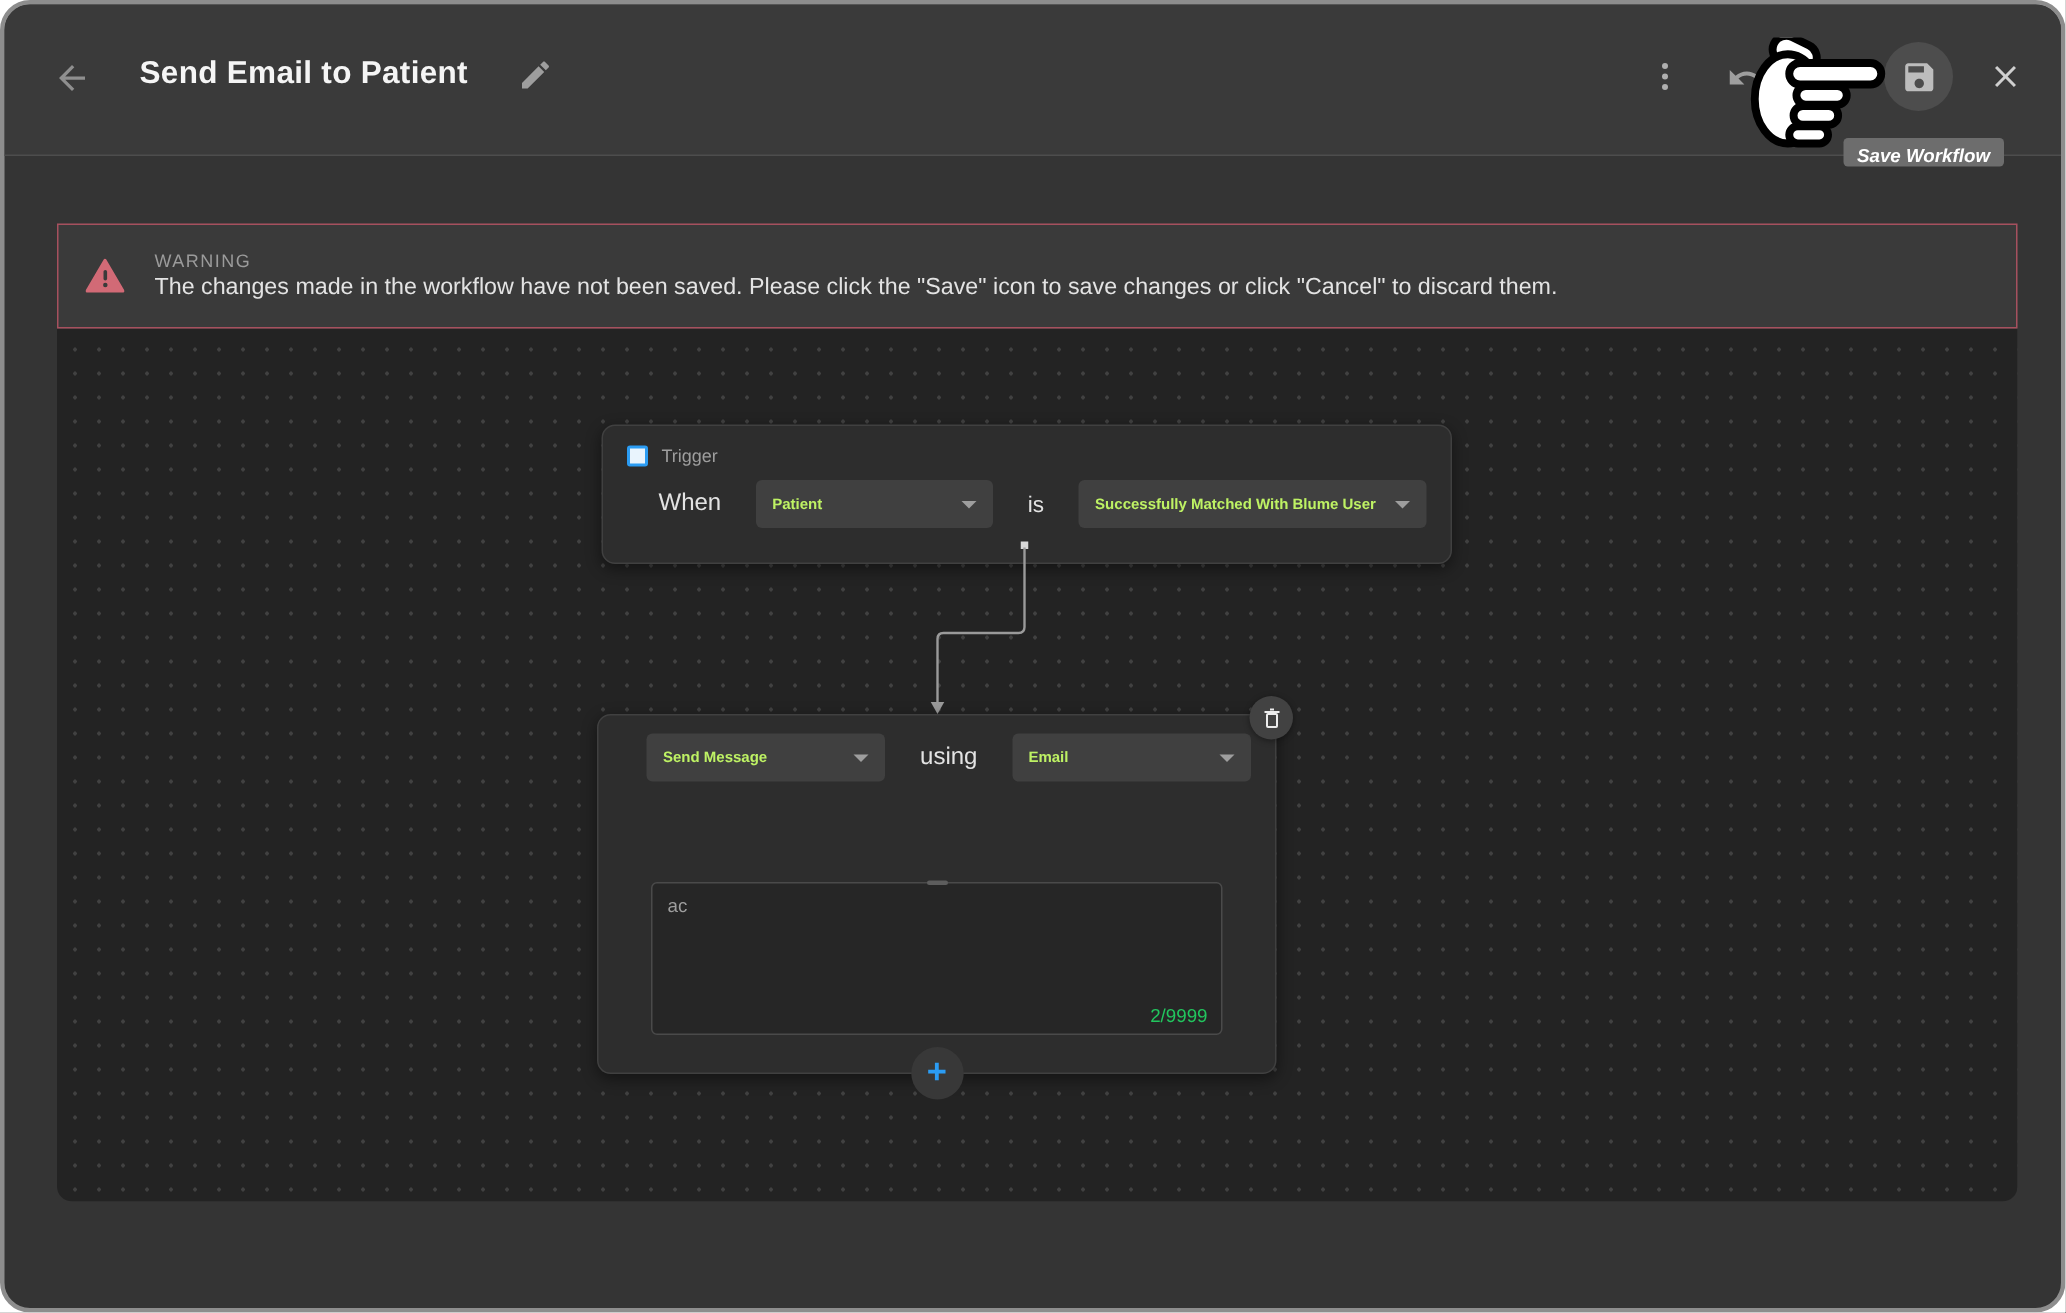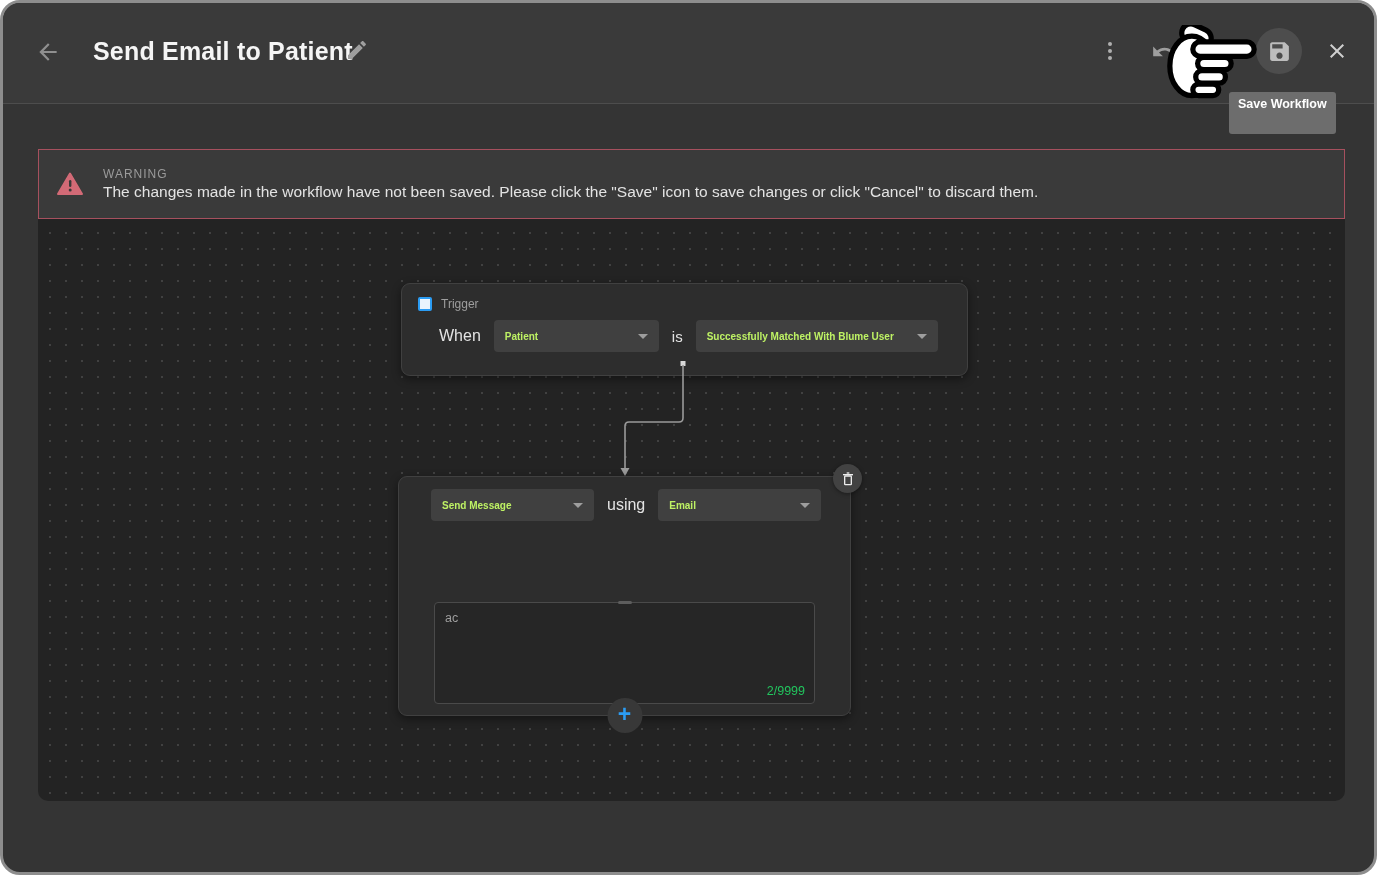--- a/index.html
+++ b/index.html
@@ -14,37 +14,37 @@
     overflow:hidden;
   }
 
   
   .header {
     position:absolute; left:0; top:0; right:0; height:101px;
     background:#3a3a3a;
     border-bottom:1px solid #4d4d4d;
   }
   .back-btn { position:absolute; left:32px; top:36px; width:26px; height:26px; cursor:pointer; }
-  .title { position:absolute; left:90px; top:34px; font-size:25px; font-weight:700; color:#f5f5f5; letter-spacing:.2px; }
+  .title { position:absolute; left:90px; top:34px; font-size:21px; font-weight:700; color:#f5f5f5; letter-spacing:.2px; }
   .edit-btn { position:absolute; left:342px; top:35px; width:24px; height:24px; cursor:pointer; }
   .kebab-btn { position:absolute; left:1096px; top:36px; width:22px; height:24px; display:flex; flex-direction:column; align-items:center; justify-content:center; gap:3px; cursor:pointer; }
   .kebab-btn i { width:4px; height:4px; border-radius:50%; background:#aFAFAF; background:#afafaf; }
   .undo-btn { position:absolute; left:1148px; top:36px; width:26px; height:26px; }
   .save-btn {
     position:absolute; left:1253px; top:25px; width:46px; height:46px;
     border-radius:50%; background:#4d4d4d;
     display:flex; align-items:center; justify-content:center; cursor:pointer;
   }
   .close-btn { position:absolute; left:1322px; top:36px; width:24px; height:24px; cursor:pointer; }
 
   .tooltip {
-    position:absolute; left:1226px; top:89px; height:42px;
+    position:absolute; left:1226px; top:89px; height:19px;
     background:#6d6d6d; color:#ffffff; border-radius:3px;
     font-size:12.5px; font-weight:600; line-height:25px; padding:0 9px;
-    white-space:nowrap; z-index:40;
+    white-space:nowrap; z-index:40;font-style:italic;
   }
   .hand-cursor { position:absolute; left:1163px; top:22px; width:92px; height:78px; z-index:50; pointer-events:none; }
 
   
   .warning-banner {
     position:absolute; left:35px; top:146px; width:1307px; height:70px;
     background:#3a3a3a; border:1px solid #a6505e;
     display:flex; align-items:center; padding:0 18px; gap:20px; z-index:5;
   }
   .warn-triangle { width:26px; height:24px; flex:0 0 auto; }
@@ -62,21 +62,21 @@
     border-radius:0 0 10px 10px;
   }
 
   .node {
     position:absolute; background:#2d2d2d;
     border:1px solid #404040; border-radius:9px;
     box-shadow:0 3px 10px rgba(0,0,0,.45);
   }
   .node-head { display:flex; align-items:center; gap:9px; padding:13px 16px 0 16px; }
   .node-type { font-size:12px; color:#9e9e9e; }
-  .node-row { display:flex; align-items:center; gap:13px; }
+  .node-row { display:flex; align-items:center; gap:23px; }
 
   .dropdown {
     height:32px; background:#404040; border-radius:4px;
     display:flex; align-items:center; justify-content:space-between;
     padding:0 11px; cursor:pointer;
   }
   .dropdown .dd-value { font-size:10px; font-weight:700; color:#bef264; white-space:nowrap; }
   .chev { width:0; height:0; border-left:5px solid transparent; border-right:5px solid transparent; border-top:5px solid #9e9e9e; margin-left:10px; }
   .inline-word { font-size:16px; color:#e3e3e3; }
 
@@ -89,21 +89,21 @@
 
   
   .connector { position:absolute; left:575px; top:140px; width:90px; height:122px; }
 
   
   .action-node { left:360px; top:257px; width:453px; height:240px; }
   .action-node .node-row { margin:12px 16px 0 32px; }
   .dd-action, .dd-channel { width:163px; }
   .recipient { margin:14px 0 0 38px; font-size:15.5px; color:#e3e3e3; }
   .msg-box {
-    position:absolute; left:35px; top:125px; width:381px; height:102px;
+    position:absolute; left:35px; top:111px; width:381px; height:102px;
     background:#262626; border:1px solid #4a4a4a; border-radius:4px;
   }
   .msg-handle { position:absolute; left:50%; top:-2px; transform:translateX(-50%); width:14px; height:3px; background:#5d5d5d; border-radius:2px; }
   .msg-text { position:absolute; left:10px; top:8px; font-size:12.5px; color:#9e9e9e; }
   .msg-counter { position:absolute; right:9px; bottom:5px; font-size:12.5px; color:#22c55e; }
 
   .trash-btn {
     position:absolute; right:-12px; top:-13px; width:29px; height:29px; border-radius:50%;
     background:#424242; display:flex; align-items:center; justify-content:center; cursor:pointer;
     box-shadow:0 1px 4px rgba(0,0,0,.4);

